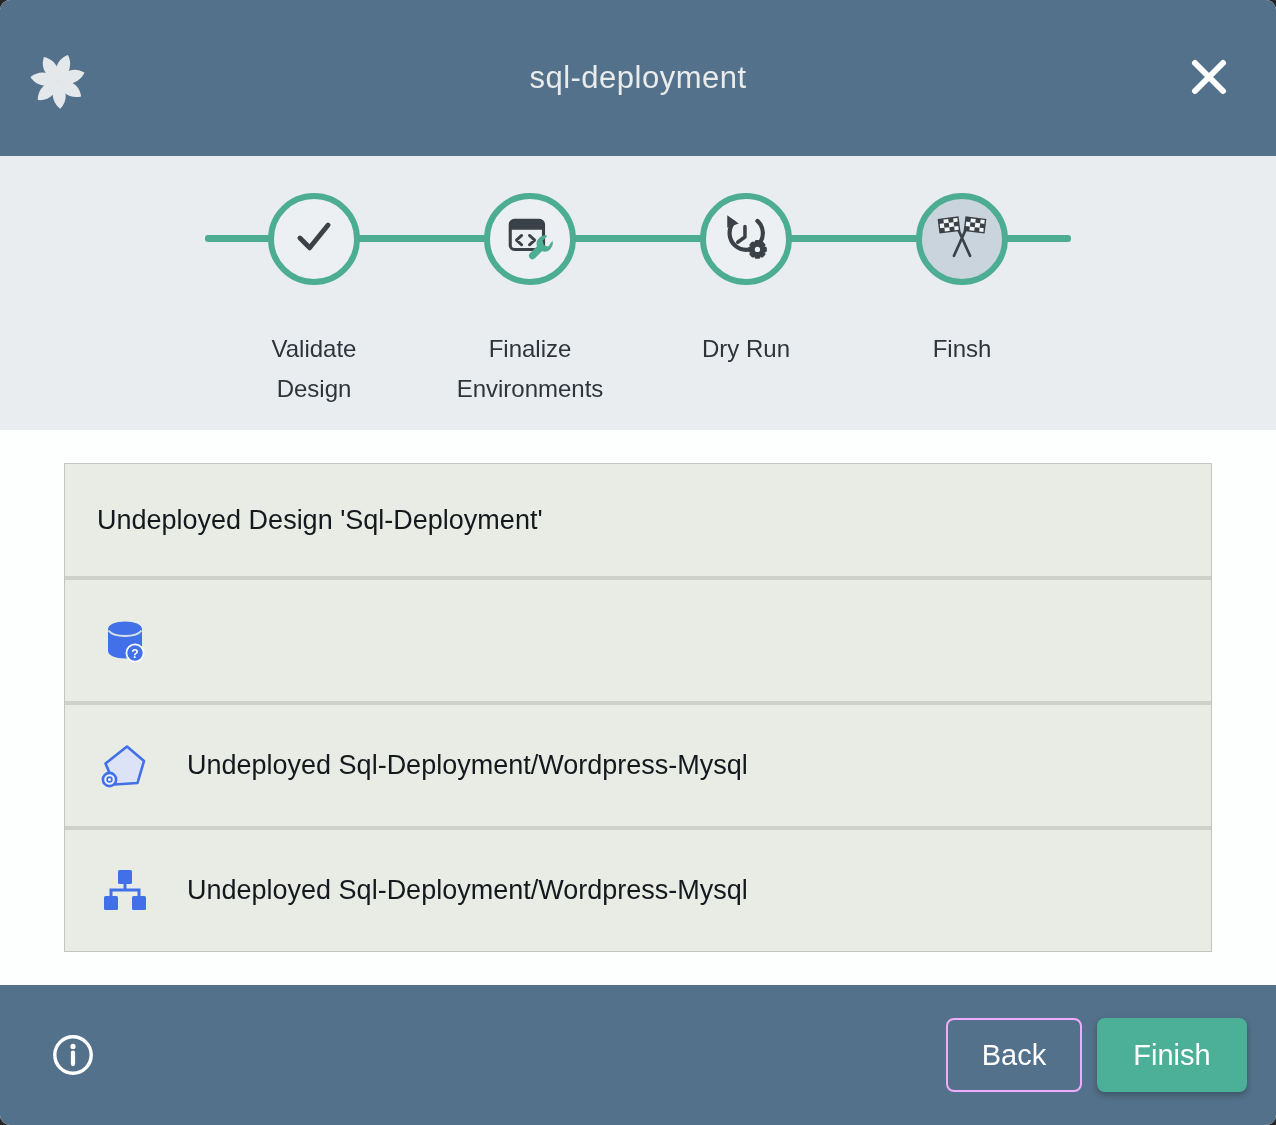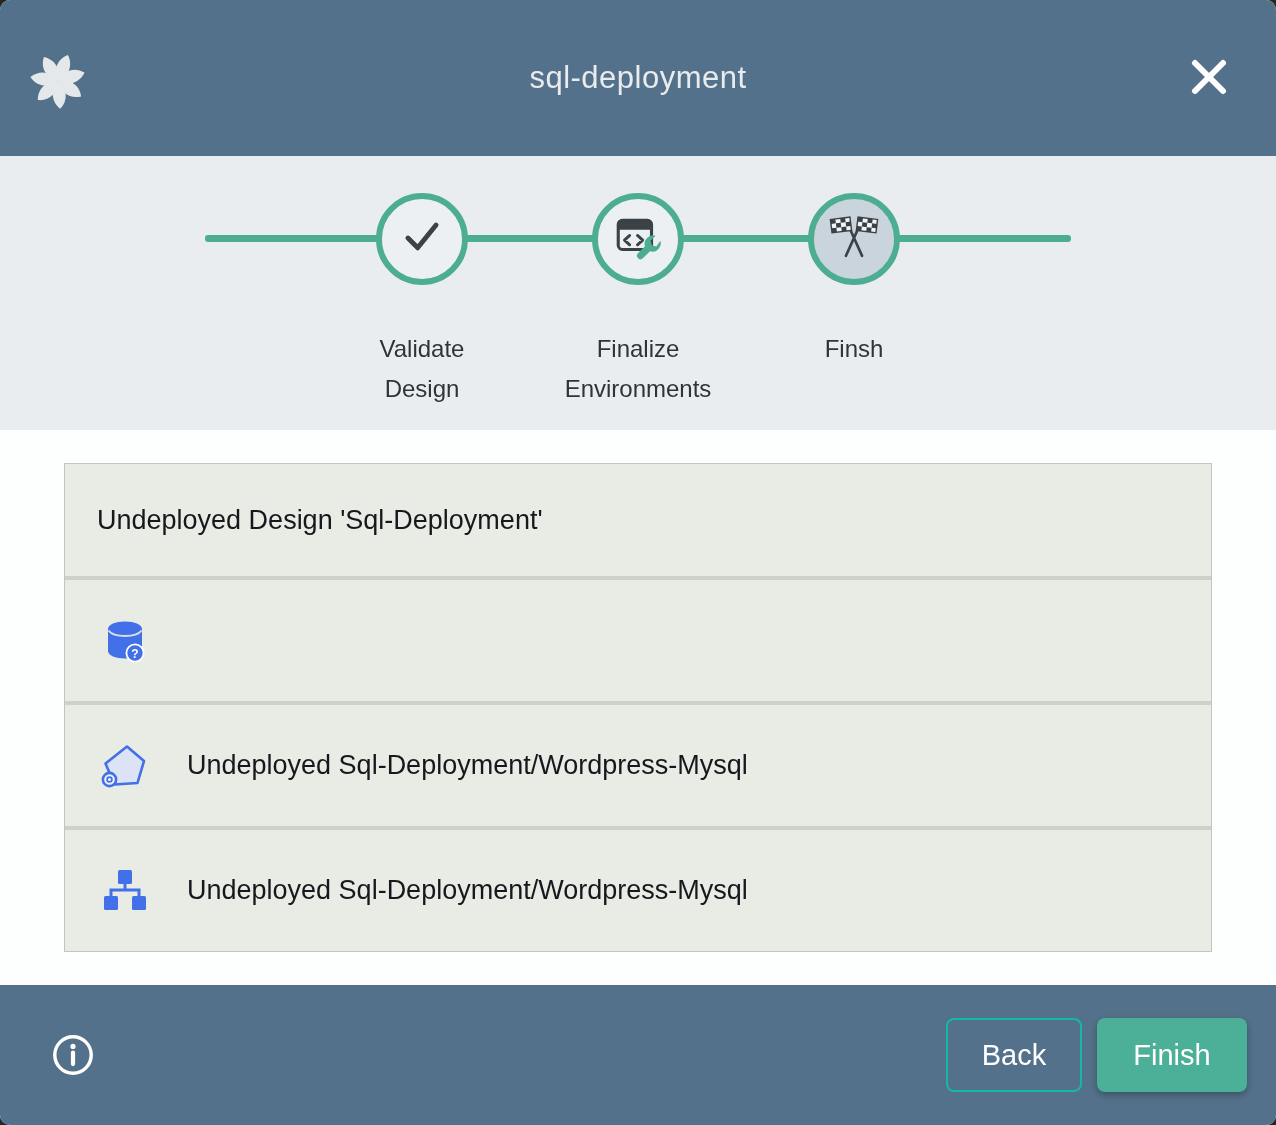--- a/index.html
+++ b/index.html
@@ -47,21 +47,21 @@
   .row.item{height:121px;padding-left:36px;}
   .row-text{font-size:27px;color:var(--list_text);}
   .row-icon{width:48px;height:48px;margin-right:38px;flex:0 0 48px;color:var(--icon_blue);}
   
   .ftr{height:140px;flex:0 0 140px;background:var(--header_bg);display:flex;align-items:center;
        padding:0 29px 0 50px;}
   .info-btn{width:46px;height:46px;border:none;background:transparent;cursor:pointer;padding:0;}
   .ftr-spacer{flex:1;}
   .btn{height:74px;border-radius:8px;font-size:29px;font-family:"Liberation Sans",sans-serif;
        color:#FFFFFF;cursor:pointer;}
-  .btn-back{width:136px;background:transparent;border:2px solid #14b8a6;}
+  .btn-back{width:136px;background:transparent;border:2px solid #f0abfc;}
   .btn-finish{width:150px;background:var(--finish_button_bg);border:none;margin-left:15px;
               box-shadow:0 3px 7px rgba(0,0,0,.28);}
 </style>
 </head>
 <body>
 
 <svg width="0" height="0" style="position:absolute">
   <defs>
     <g id="gear">
       <rect x="-11" y="-3.5" width="22" height="7" rx="2.2"></rect>
@@ -137,20 +137,33 @@
               <path d="M17 23.5 L12 28 L17 32.5 M24.5 23.5 L29.5 28 L24.5 32.5" stroke="currentColor" stroke-width="2.8" fill="none" stroke-linecap="round" stroke-linejoin="round"></path>
               <path d="M46.5 28.5 a8 8 0 0 1 -2 8.2 a8 8 0 0 1 -8 2 l-6.8 6.8 a3.4 3.4 0 0 1 -4.8 -4.8 l6.8 -6.8
                        a8 8 0 0 1 2 -8 a8 8 0 0 1 8.2 -2 l-4.8 4.8 l1.3 4.2 l4.2 1.3 Z" fill="var(--accent_teal)"></path>
             </svg>
           </span>
         </div>
         <div class="step-label">Finalize
 Environments</div>
       </div>
 
+      <div class="step">
+        <div class="circle">
+          <span>
+            <svg viewBox="0 0 50 50" width="52" height="52" class="ic-dark">
+              <path d="M13 11 A 16 16 0 1 0 36 9.5" fill="none" stroke="currentColor" stroke-width="4" stroke-linecap="round"></path>
+              <path d="M7 4 L7 16 L18 12 Z" fill="currentColor"></path>
+              <path d="M24 15 L24 25 L17 30" fill="none" stroke="currentColor" stroke-width="3.4" stroke-linecap="round" stroke-linejoin="round"></path>
+              <use href="#gear" transform="translate(36,37) scale(0.82)" fill="currentColor"></use>
+            </svg>
+          </span>
+        </div>
+        <div class="step-label">Dry Run</div>
+      </div>
 
 
       <div class="step">
         <div class="circle active">
           <span>
             <svg viewBox="0 0 56 56" width="50" height="50" class="ic-dark">
               <path d="M19 9 L37 49 M37 9 L19 49" stroke="currentColor" stroke-width="3" stroke-linecap="round" fill="none"></path>
               <g transform="translate(2.5,7) rotate(-7 11 8)">
                 <rect x="0" y="0" width="22" height="15" fill="#F2F4F5" stroke="currentColor" stroke-width="1.6"></rect>
                 <g fill="currentColor">

